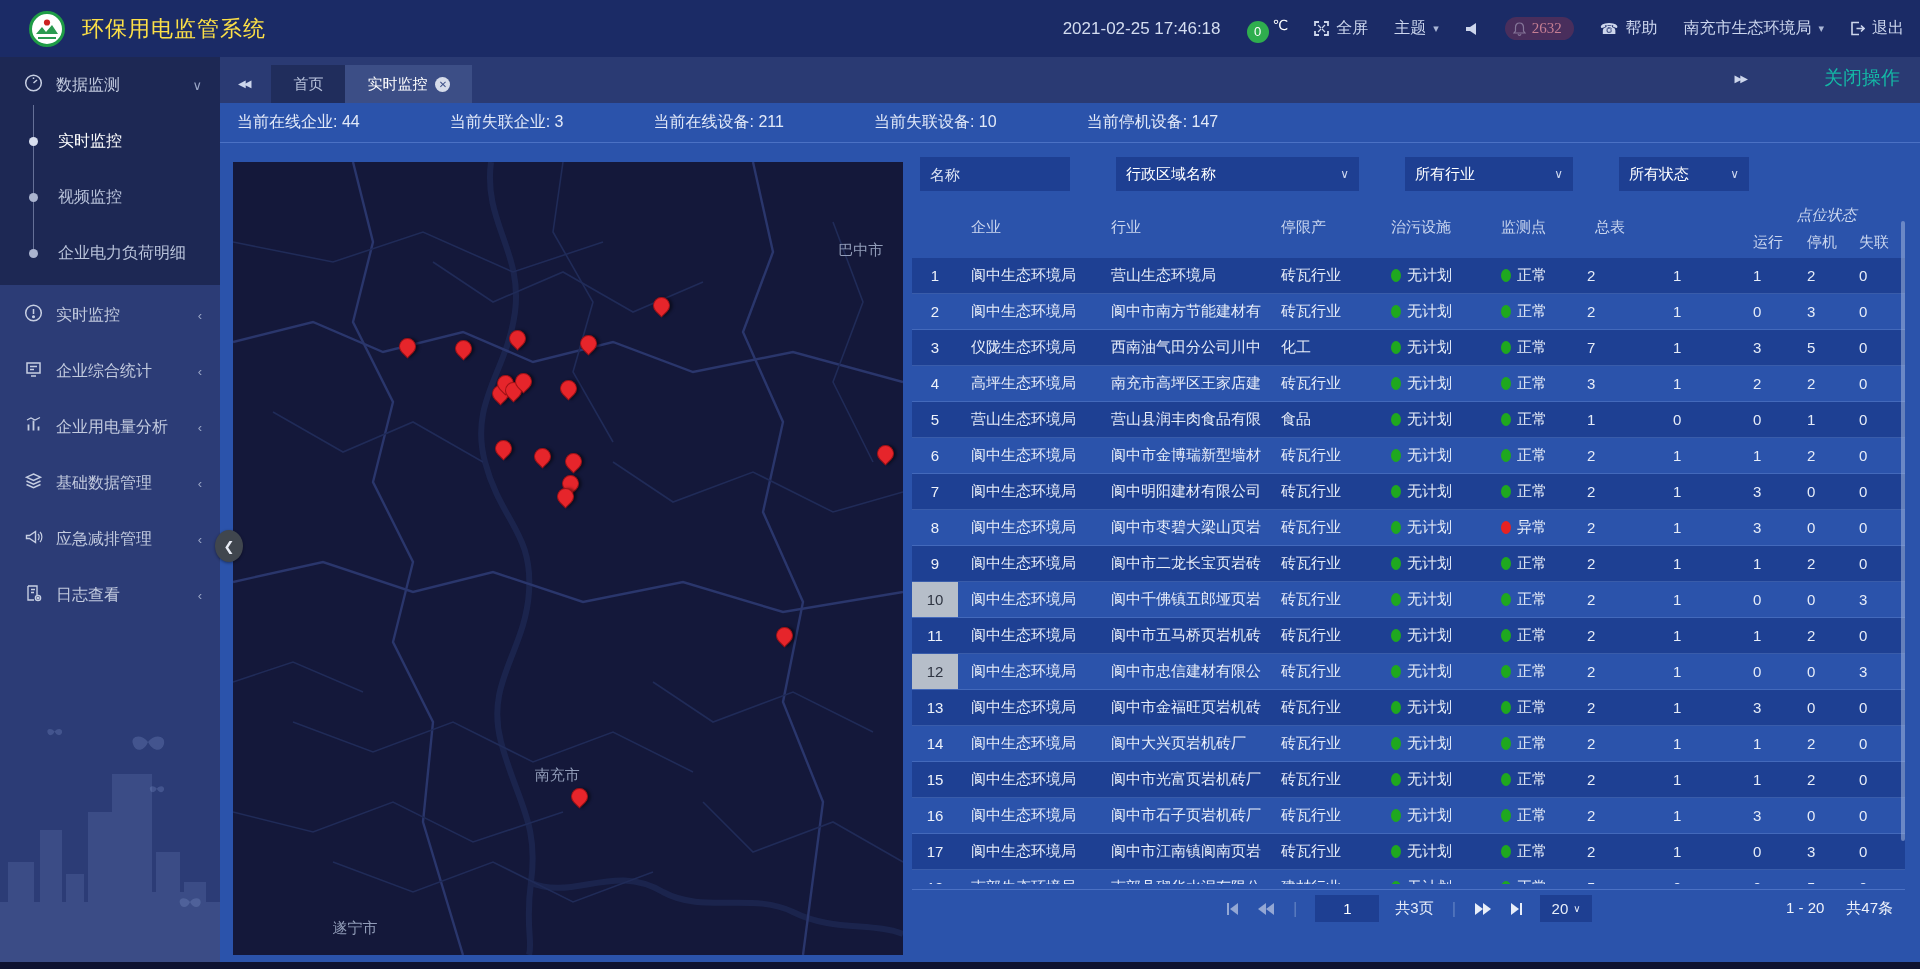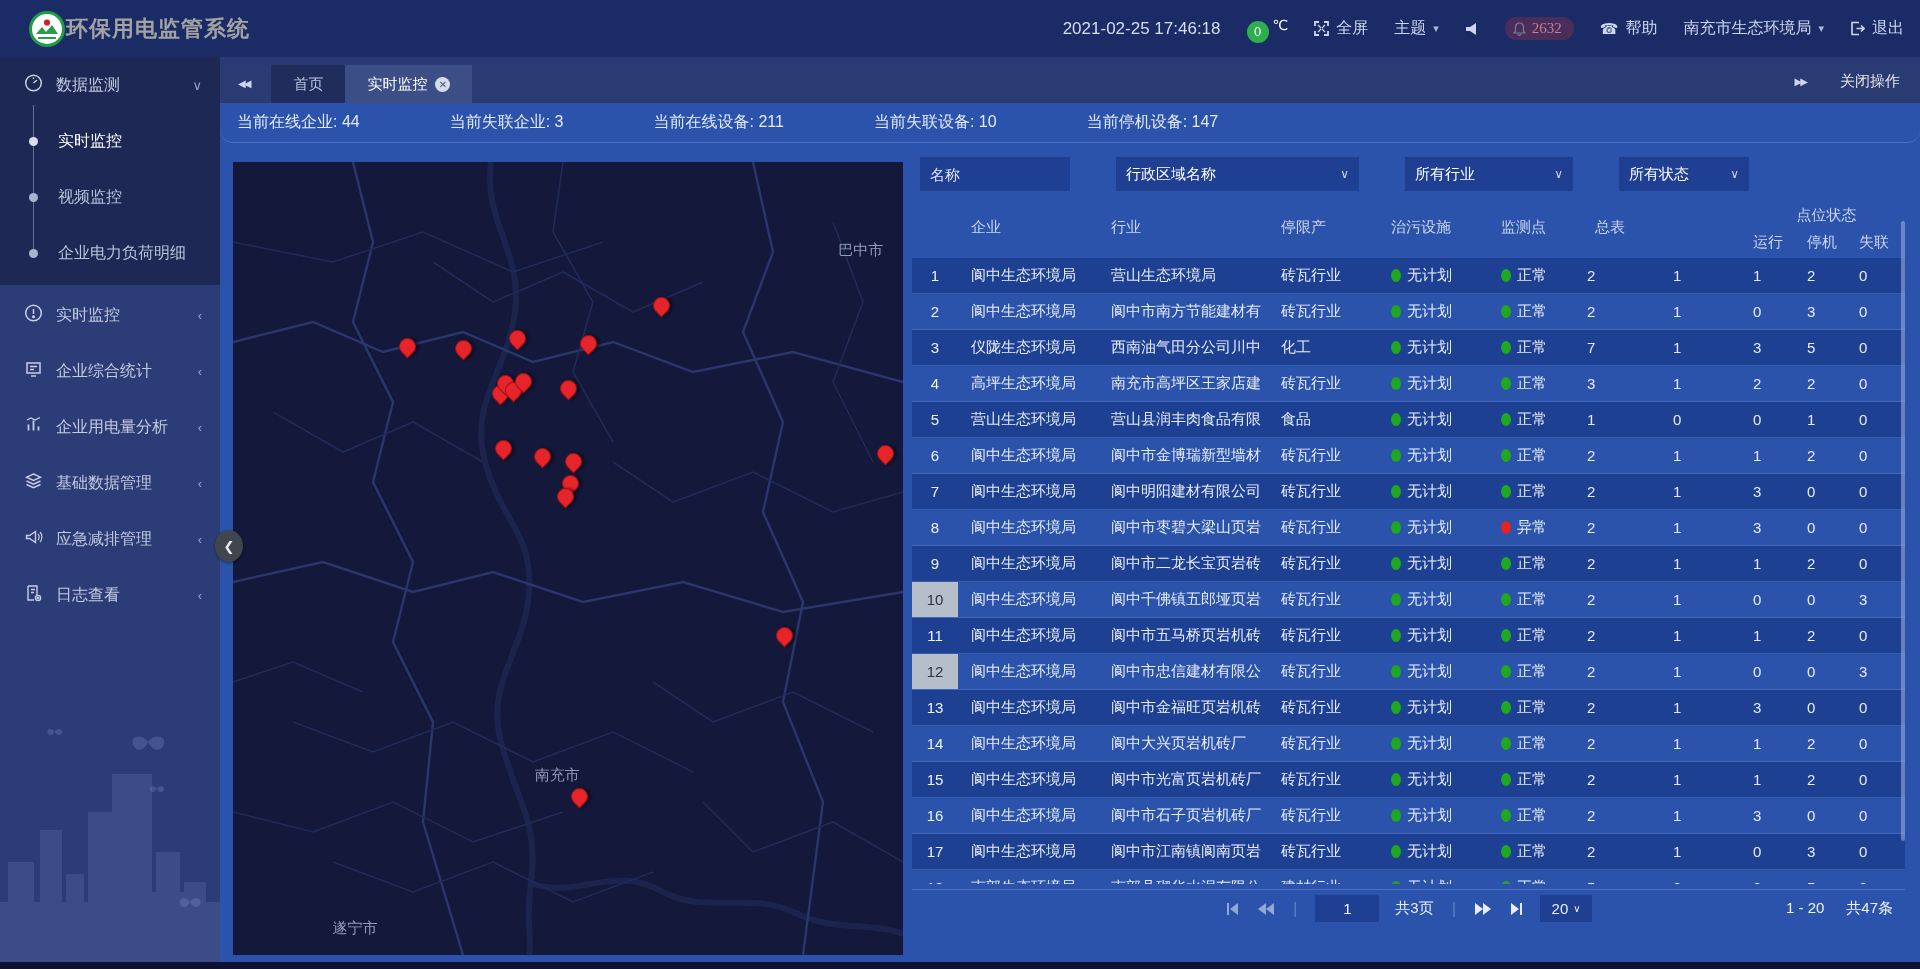--- a/index.html
+++ b/index.html
@@ -2,21 +2,21 @@
 <html><head>
 <meta charset="utf-8">
 <style>
   * { margin:0; padding:0; box-sizing:border-box; }
   html,body { width:1920px; height:969px; overflow:hidden; font-family:"Liberation Sans","DejaVu Sans",sans-serif; }
   #app { position:relative; width:1920px; height:969px; background:#0e1230; overflow:hidden; }
 
   
   #topbar { position:absolute; left:0; top:0; width:1920px; height:57px; background:#1b2b66; display:flex; align-items:center; color:#dfe6f7; }
   .logo-wrap { margin-left:28px; display:flex; align-items:center; }
-  .app-title { font-size:22px; font-weight:bold; color:#a3a3a3; letter-spacing:1px; }
+  .app-title { margin-left:16px; font-size:22px; font-weight:normal; color:#fde047; letter-spacing:1px; }
   .top-right { position:absolute; right:16px; top:0; height:57px; display:flex; align-items:center; gap:26px; font-size:16px; color:#ccd6ee; }
   .datetime { font-size:17px; color:#d4ddf0; }
   .temp-wrap { display:flex; align-items:flex-start; gap:4px; }
   .temp-badge { width:22px; height:22px; border-radius:50%; background:#2fae4e; color:#fff; font-size:13px; display:flex; align-items:center; justify-content:center; margin-top:6px; }
   .temp-unit { font-size:14px; color:#fff; margin-top:2px; }
   .tb-item { display:flex; align-items:center; gap:7px; cursor:pointer; white-space:nowrap; }
   .tb-item svg { display:block; }
   .caret { font-size:11px; color:#aab6d6; }
   .noti-pill { display:flex; align-items:center; gap:6px; background:rgba(130,50,80,.45); border-radius:12px; padding:3px 12px 3px 8px; }
   .noti-num { color:#c57e93; font-size:15px;font-family:Liberation Serif, serif; }
@@ -38,25 +38,25 @@
   #skyline { position:absolute; left:0; bottom:0; width:220px; height:250px; opacity:.85; }
 
   
   #tabbar { position:absolute; left:220px; top:57px; width:1700px; height:46px; background:#2a3a73; display:flex; align-items:flex-end; color:#c6cfe6; }
   .tab-arrows { font-size:10px; letter-spacing:-2px; color:#cdd6ec; margin:0 0 14px 18px; cursor:pointer; }
   .tab { height:38px; display:flex; align-items:center; gap:8px; padding:0 22px; font-size:15px; margin-top:8px; cursor:pointer; }
   .tab.home { background:#202d5c; color:#b9c3dc; margin-left:22px; }
   .tab.active { background:#3c4e86; color:#fff; }
   .tab-close { width:15px; height:15px; border-radius:50%; background:#d6dcea; color:#3c4e86; font-size:10px; line-height:15px; text-align:center; font-weight:bold; }
   .tabbar-right { position:absolute; right:20px; bottom:12px; display:flex; align-items:center; gap:34px; }
-  .close-ops { font-size:15px; color:#e5e5e5; cursor:pointer; }
+  .close-ops { font-size:19px; color:#14b8a6; cursor:pointer;margin-left:44px; }
 
   
   #content { position:absolute; left:220px; top:103px; width:1700px; height:859px; background:#2b53ab; }
-  #statsbar { position:absolute; left:0; top:0; width:1700px; height:40px; display:flex; align-items:center; gap:90px; padding-left:17px; border-bottom:1px solid #4b71c4; color:#e2e9f8; font-size:16px;border-radius:13px; }
+  #statsbar { position:absolute; left:0; top:0; width:1700px; height:40px; display:flex; align-items:center; gap:90px; padding-left:17px; border-bottom:1px solid #4b71c4; color:#e2e9f8; font-size:16px; }
   .stat { white-space:nowrap; }
 
   
   #map { position:absolute; left:13px; top:59px; width:670px; height:793px; background:#14183a; overflow:hidden; }
   #map svg.roads { position:absolute; left:0; top:0; }
   .city-label { position:absolute; transform:translate(-50%,-50%); color:#929db9; font-size:15px; white-space:nowrap; }
   .pin { position:absolute; width:17px; height:17px; background:#e6252b; border:1px solid #9e1217; border-radius:50% 50% 50% 0; transform:rotate(-45deg); margin-left:-8px; margin-top:-20px; box-shadow:2px 2px 3px rgba(0,0,0,.45); cursor:pointer; }
   #collapse-handle { position:absolute; left:-5px; top:427px; width:28px; height:32px; background:#40464e; border-radius:50%; color:#e8ecf5; font-size:13px; display:flex; align-items:center; justify-content:center; cursor:pointer; box-shadow:0 1px 3px rgba(0,0,0,.4); }
 
   
@@ -65,21 +65,21 @@
   .filter-box { height:34px; background:#1e3f92; color:#fff; font-size:15px; display:flex; align-items:center; padding:0 10px; position:relative;margin-left:35px; }
   .filter-box .sel-chevron { position:absolute; right:10px; font-size:12px; color:#cfd9f0; }
   #name-input { width:150px; height:34px; background:#1e3f92; border:none; outline:none; color:#fff; font-size:15px; padding:0 10px; font-family:inherit; }
   #name-input::placeholder { color:#e8eef9; opacity:.95; }
 
   
   #table { position:absolute; left:0; top:39px; width:993px; }
   .thead, .trow { display:grid; grid-template-columns:46px 140px 170px 110px 110px 94px 86px 80px 54px 52px 51px; }
   .thead { height:62px; grid-template-rows:31px 31px; color:#c9d5ee; font-size:15px; }
   .th { grid-row:1 / 3; display:flex; align-items:center; padding-left:13px; }
-  .th-group { grid-column:9 / 12; grid-row:1; display:flex; align-items:flex-end; justify-content:center; padding-bottom:2px; }
+  .th-group { grid-column:9 / 12; grid-row:1; font-style:italic; display:flex; align-items:flex-end; justify-content:center; padding-bottom:2px; }
   .th-sub { grid-row:2; display:flex; align-items:center; padding-left:5px; }
   #tbody { height:626px; overflow:hidden; }
   .trow { height:36px; border-bottom:1px solid rgba(130,165,230,.28); color:#e6ecf8; font-size:15px; cursor:pointer; }
   .trow.odd { background:#1e4093; }
   .trow.even { background:#2b53ab; }
   .td { display:flex; align-items:center; padding-left:13px; overflow:hidden; white-space:nowrap; }
   .td.num { padding-left:5px; }
   .td.no { padding-left:0; justify-content:center; color:#eef2fa; }
   .td.no.sel { background:#b6bec9; color:#2f3542; }
   .dot { width:10px; height:13px; border-radius:50%; margin-right:6px; flex:0 0 auto; }

